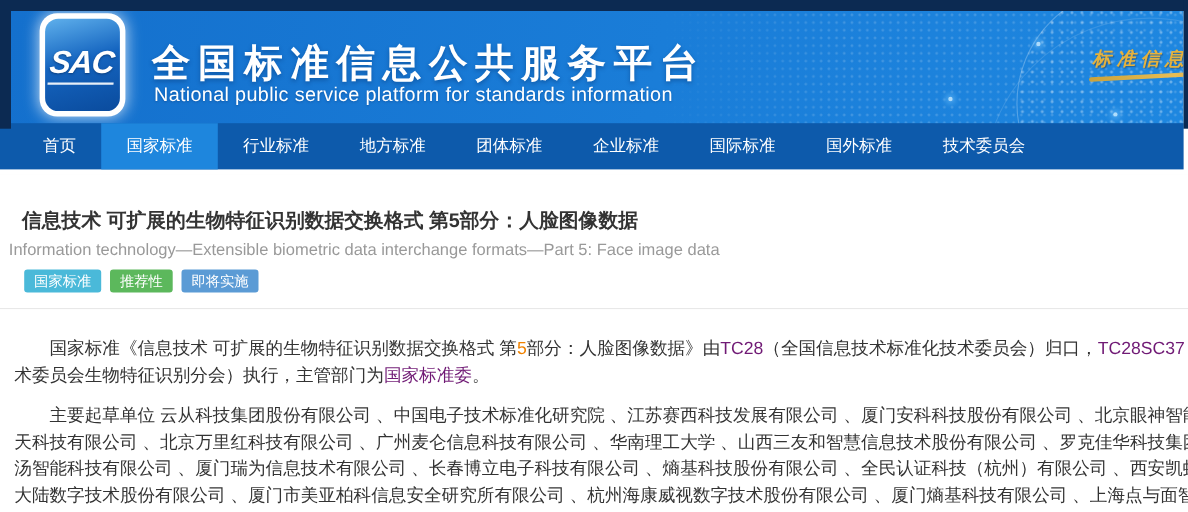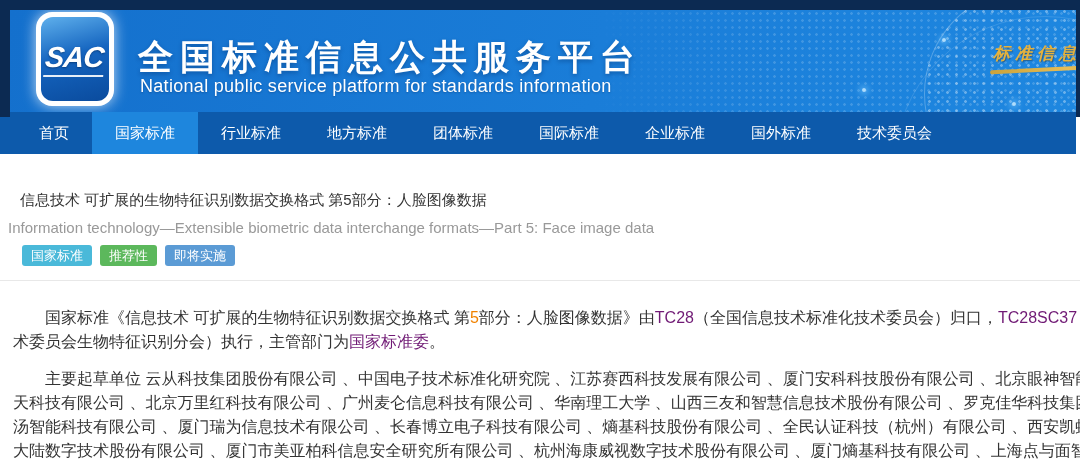--- a/index.html
+++ b/index.html
@@ -80,21 +80,21 @@
   .nav li{
     height:42px;line-height:42px;padding:0 23px;color:#ffffff;font-size:15px;
     white-space:nowrap;cursor:pointer;
   }
   .nav li.active{background:#1e86dd;}
   .nav-shadow{position:absolute;top:159px;left:0;width:1080px;height:3px;background:#f2f2f2;}
 
   
   .content{position:absolute;top:159px;left:0;width:1080px;height:306px;background:#ffffff;}
   .page-title{
-    margin:27px 0 0 0;padding-left:20px;font-size:15px;font-weight:normal;color:#333333;
+    margin:27px 0 0 0;padding-left:20px;font-size:18px;font-weight:bold;color:#333333;
     line-height:28px;white-space:nowrap;
   }
   .page-title-en{
     margin:4px 0 0 0;padding-left:8px;font-size:15px;color:#999999;line-height:20px;white-space:nowrap;
   }
   .badges{margin:7px 0 0 0;padding-left:22px;height:21px;display:flex;gap:8px;}
   .badge{
     display:inline-block;height:21px;line-height:21px;padding:0 9px;border-radius:3px;
     color:#ffffff;font-size:13px;white-space:nowrap;
   }
@@ -136,22 +136,22 @@
   <div class="slogan-stroke"></div>
 </div>
 
 <div class="nav">
   <ul>
     <li>首页</li>
     <li class="active">国家标准</li>
     <li>行业标准</li>
     <li>地方标准</li>
     <li>团体标准</li>
+    <li>企业标准</li>
     <li>国际标准</li>
-    <li>企业标准</li>
     <li>国外标准</li>
     <li>技术委员会</li>
   </ul>
 </div>
 <div class="nav-shadow"></div>
 
 <div class="content">
   <h1 class="page-title">信息技术 可扩展的生物特征识别数据交换格式 第5部分：人脸图像数据</h1>
   <div class="page-title-en">Information technology—Extensible biometric data interchange formats—Part 5: Face image data</div>
   <div class="badges">

